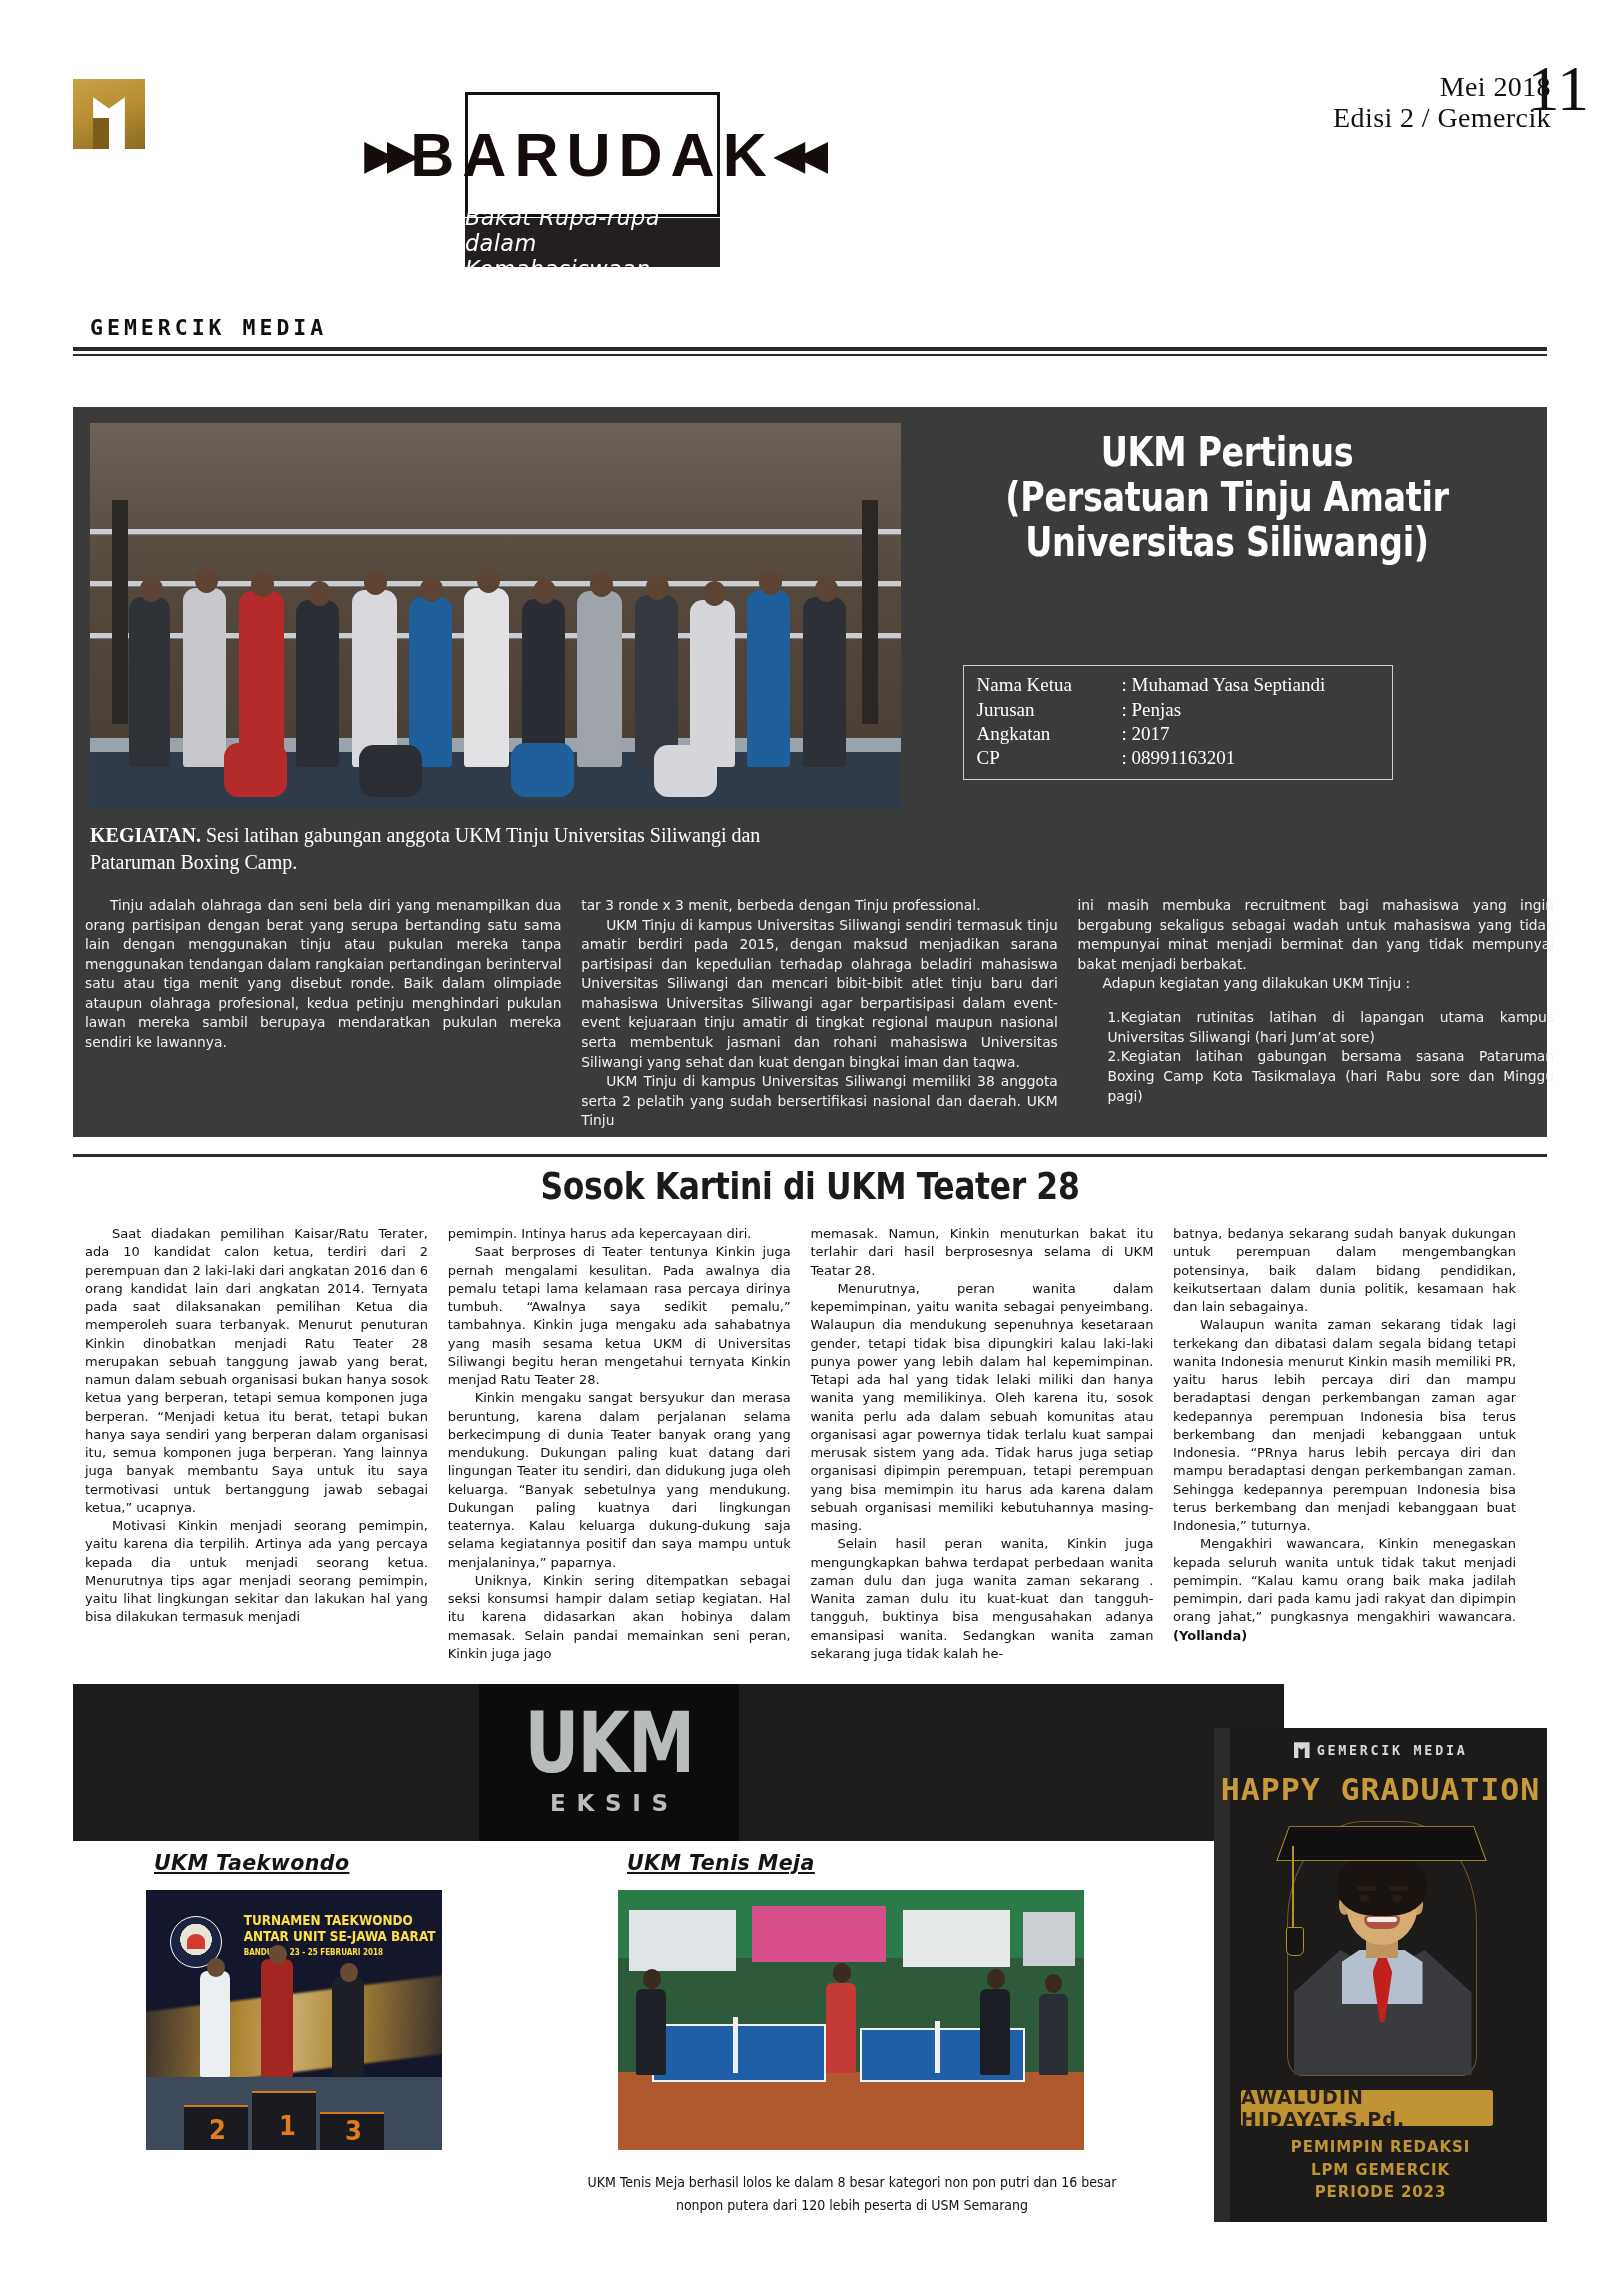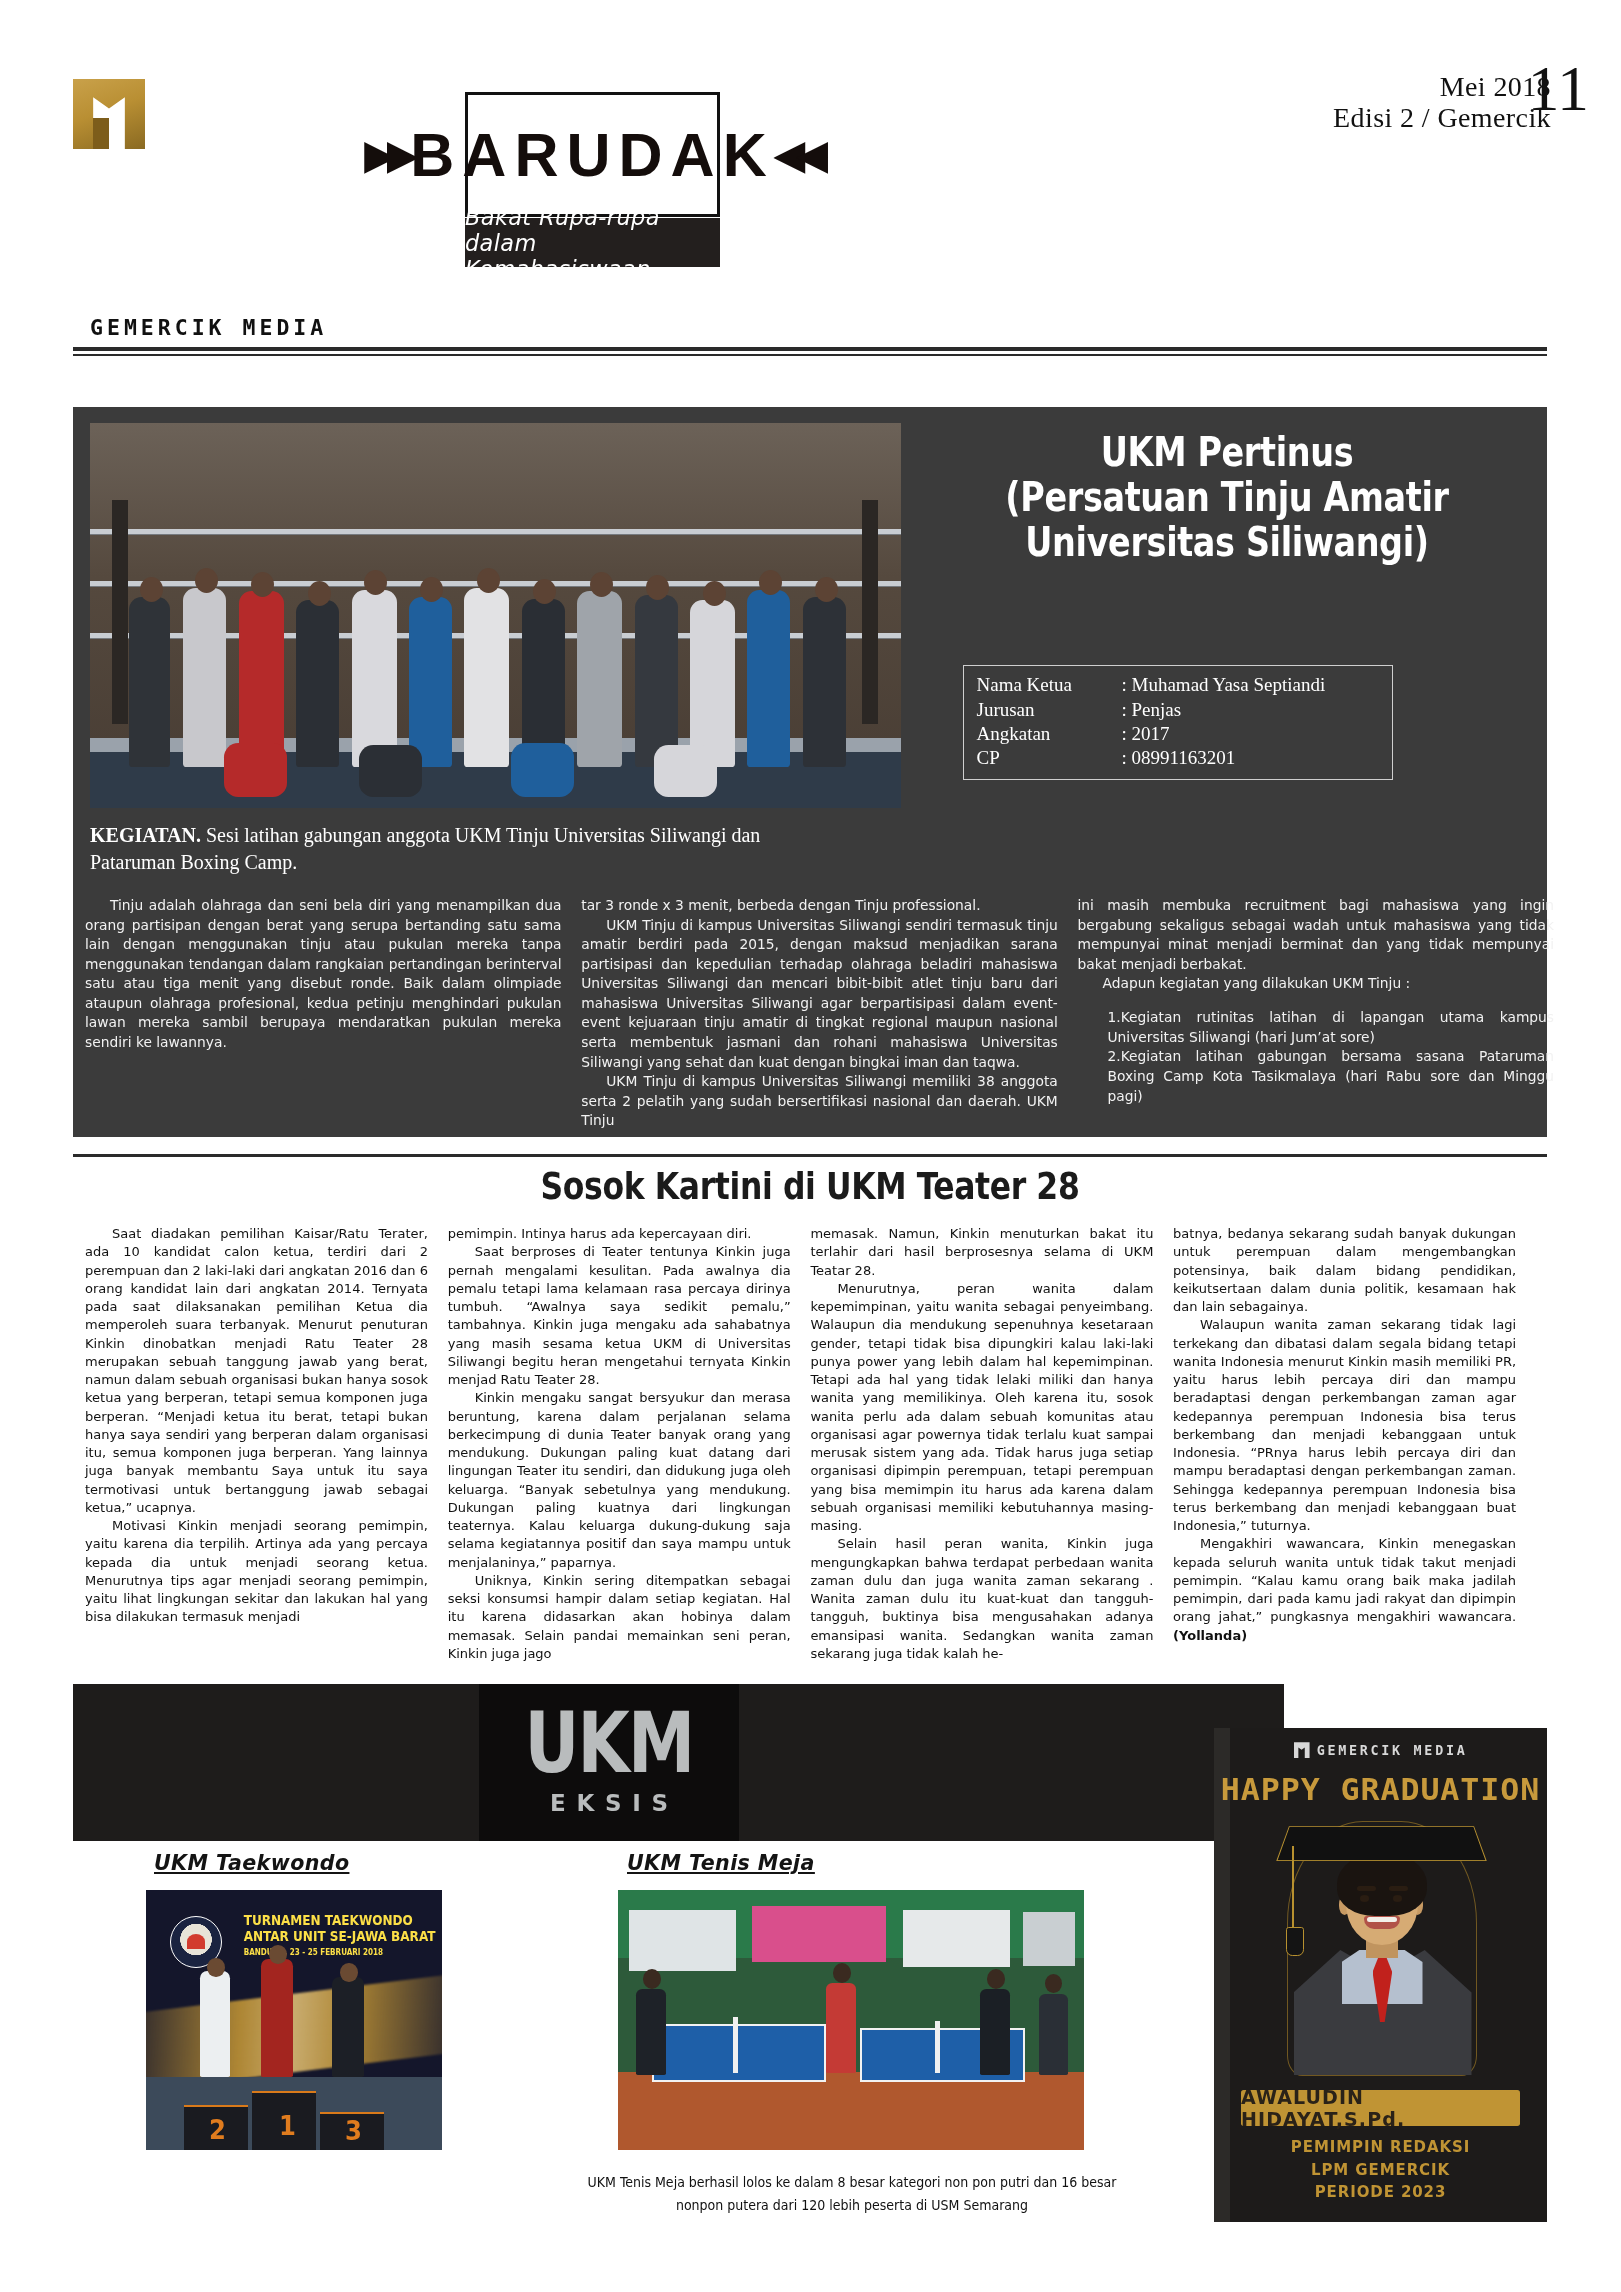--- a/index.html
+++ b/index.html
@@ -274,21 +274,21 @@
     clip-path:polygon(22% 0,78% 0,100% 22%,100% 100%,0 100%,0 22%);}
   .tie{position:absolute;left:95px;top:142px;width:19.7px;height:64px;background:#c1211c;
     clip-path:polygon(28% 0,72% 0,100% 22%,62% 100%,38% 100%,0 22%);}
   .suit-l{position:absolute;left:16px;top:134px;width:90px;height:125px;background:#3a3b3f;
     clip-path:polygon(52% 0,100% 20%,100% 100%,0 100%,0 34%);}
   .suit-r{position:absolute;left:104px;top:134px;width:90px;height:125px;background:#3a3b3f;
     clip-path:polygon(0 20%,48% 0,100% 34%,100% 100%,0 100%);}
   .grad-glow{position:absolute;left:9px;top:5.4px;width:188px;height:253px;
     border:1.8px solid #8d6e24;border-radius:40% 40% 8% 8%;opacity:.75;}
   .name-plate{
-    position:absolute;left:27px;top:362px;width:279px;height:36px;
+    position:absolute;left:27px;top:362px;width:252px;height:36px;
     background:#c09434;display:flex;align-items:center;justify-content:center;
     border-radius:2.7px;
   }
   .name-plate span{
     font-family:"DejaVu Sans", sans-serif;font-weight:bold;font-size:19px;color:#2a2218;letter-spacing:1.1px;
   }
   .poster-role{
     position:absolute;left:0;top:408px;width:100%;text-align:center;
     font-family:"DejaVu Sans", sans-serif;font-weight:bold;
     font-size:15px;color:#c09434;line-height:1.5;letter-spacing:0.9px;

